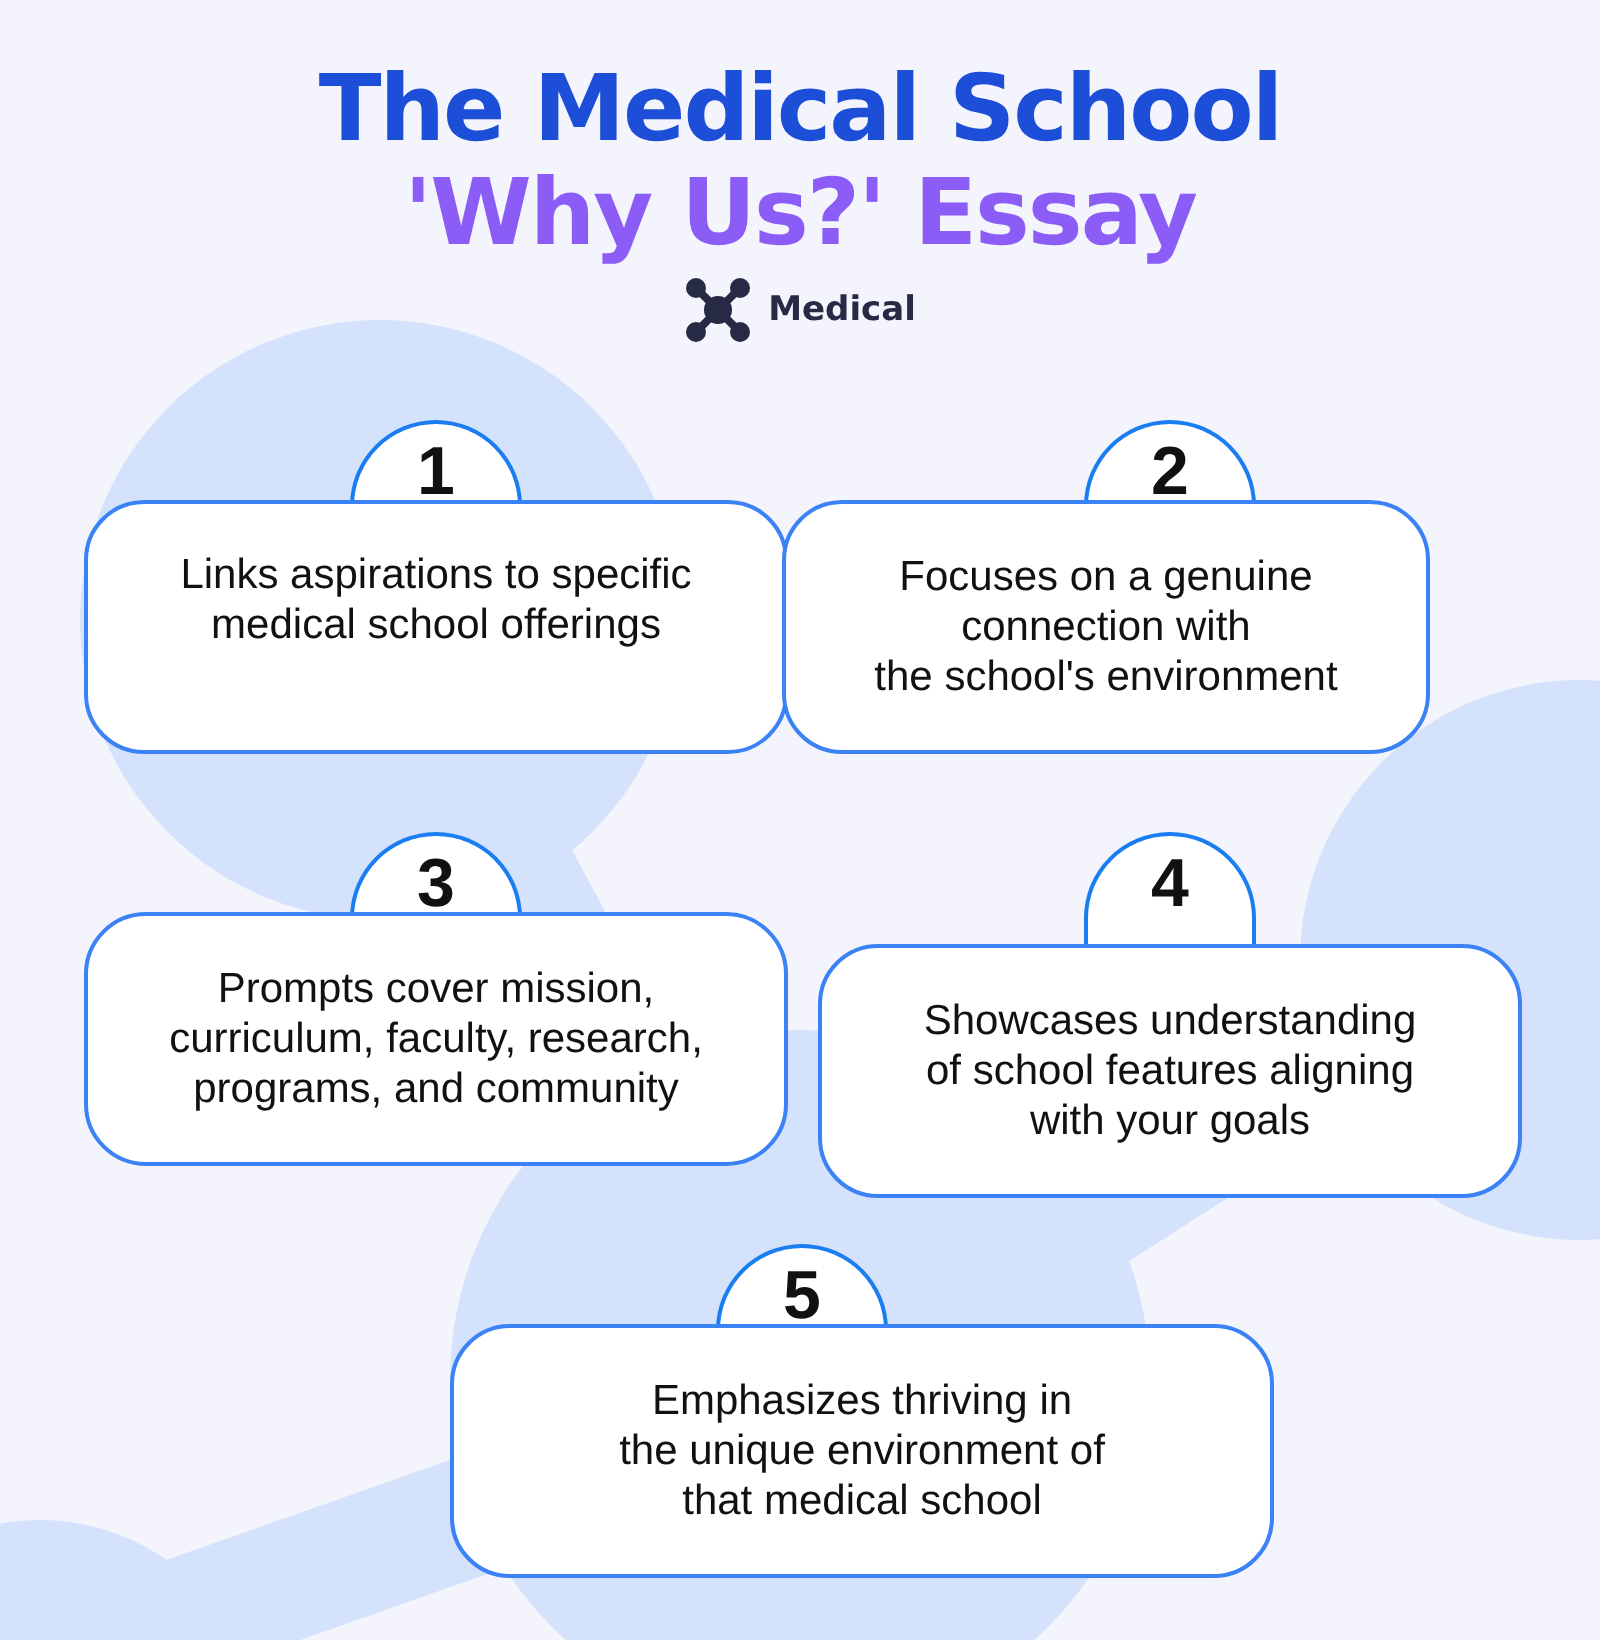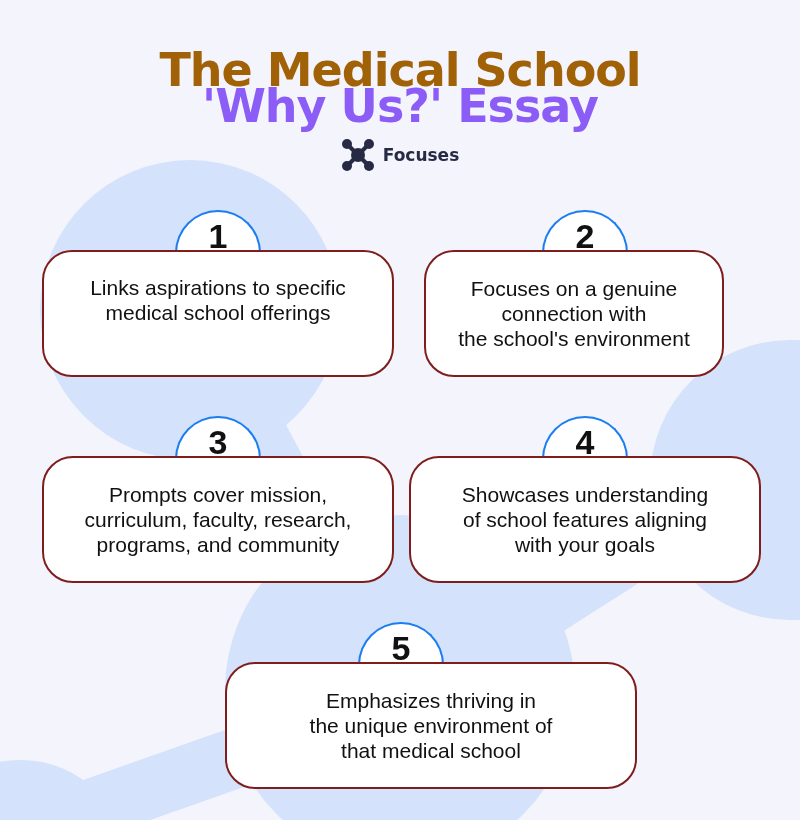--- a/index.html
+++ b/index.html
@@ -1,23 +1,23 @@
 <!DOCTYPE html>
 <html><head>
 <meta charset="utf-8">
 <style>
   html, body { margin:0; padding:0; }
   body { width:800px; height:820px; background:#f3f4fc; position:relative; overflow:hidden; font-family:"Liberation Sans", sans-serif; }
   .bg { position:absolute; left:0; top:0; width:800px; height:820px; }
   .title { position:absolute; left:0; width:800px; text-align:center; font-family:"DejaVu Sans", sans-serif; font-weight:bold; font-size:46px; letter-spacing:-1px; line-height:52px; }
-  .t1 { top:28px; color:#a16207;margin-top:16px; }
+  .t1 { top:28px; color:#1d4ed8; }
   .t2 { top:80px; color:#8b5cf6; }
   .brand { position:absolute; top:138px; left:0; width:800px; display:flex; justify-content:center; align-items:center; gap:8px; }
   .brand-name { font-family:"DejaVu Sans", sans-serif; font-size:17px; font-weight:bold; color:#272a44; }
-  .card { position:absolute; background:#fff; border:2px solid #7f1d1d; border-radius:30px; box-sizing:border-box; display:flex; align-items:center; justify-content:center; text-align:center; font-size:21px; line-height:25px; color:#111; padding:0 6px; }
+  .card { position:absolute; background:#fff; border:2px solid #3b82f6; border-radius:30px; box-sizing:border-box; display:flex; align-items:center; justify-content:center; text-align:center; font-size:21px; line-height:25px; color:#111; padding:0 6px; }
   .num { position:absolute; width:86px; height:60px; background:#fff; border:2px solid #1a7df2; border-radius:43px 43px 0 0; border-bottom:none; box-sizing:border-box; text-align:center; font-weight:bold; font-size:34px; line-height:48px; color:#111; }
   .txt { white-space:pre-line; }
 </style>
 </head>
 <body>
 
 <svg class="bg" viewBox="0 0 800 820">
   <g fill="#d4e2fb" stroke="#d4e2fb">
     <line x1="190" y1="310" x2="400" y2="700" stroke-width="60"></line>
     <line x1="400" y1="700" x2="760" y2="470" stroke-width="60"></line>
@@ -37,45 +37,45 @@
     <g fill="#272a44" stroke="#272a44">
       <line x1="6" y1="6" x2="28" y2="28" stroke-width="4"></line>
       <line x1="28" y1="6" x2="6" y2="28" stroke-width="4"></line>
       <circle cx="6" cy="6" r="5" stroke="none"></circle>
       <circle cx="28" cy="6" r="5" stroke="none"></circle>
       <circle cx="6" cy="28" r="5" stroke="none"></circle>
       <circle cx="28" cy="28" r="5" stroke="none"></circle>
       <circle cx="17" cy="17" r="7" stroke="none"></circle>
     </g>
   </svg>
-  <span class="brand-name">Focuses</span>
+  <span class="brand-name">Medical</span>
 </div>
 
 <div class="num" style="left:175px;top:210px;">1</div>
 <div class="card" style="left:42px;top:250px;width:352px;height:127px;">
   <span class="txt" style="margin-top:-28px">Links aspirations to specific
 medical school offerings</span>
 </div>
 
 <div class="num" style="left:542px;top:210px;">2</div>
-<div class="card" style="left:424px;top:250px;width:300px;height:127px;justify-content:center;">
+<div class="card" style="left:391px;top:250px;width:324px;height:127px;justify-content:center;">
   <span class="txt">Focuses on a genuine
 connection with
 the school's environment</span>
 </div>
 
 <div class="num" style="left:175px;top:416px;">3</div>
 <div class="card" style="left:42px;top:456px;width:352px;height:127px;border-radius:31px;">
   <span class="txt">Prompts cover mission,
 curriculum, faculty, research,
 programs, and community</span>
 </div>
 
 <div class="num" style="left:542px;top:416px;">4</div>
-<div class="card" style="left:409px;top:456px;width:352px;height:127px;">
+<div class="card" style="left:409px;top:472px;width:352px;height:127px;">
   <span class="txt">Showcases understanding
 of school features aligning
 with your goals</span>
 </div>
 
 <div class="num" style="left:358px;top:622px;">5</div>
 <div class="card" style="left:225px;top:662px;width:412px;height:127px;">
   <span class="txt">Emphasizes thriving in
 the unique environment of
 that medical school</span>

